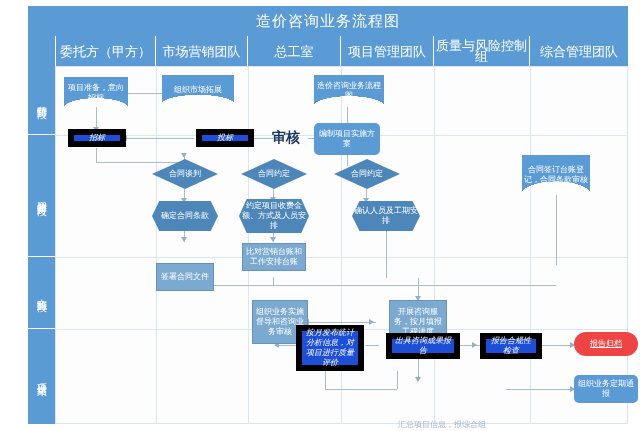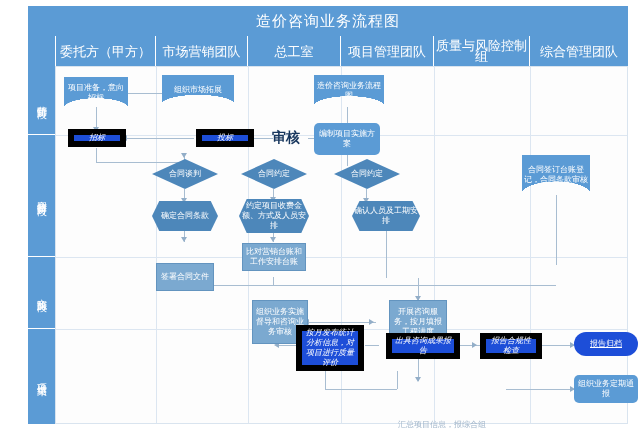--- a/index.html
+++ b/index.html
@@ -40,21 +40,21 @@
     align-items:center;justify-content:center;text-align:center;font-size:8px;line-height:10px;
     padding:1px 2px;}
 
   .rect{background:#1d4ed8;border:6px solid #000000;font-style:italic;}
   .rect-lt{background:#7ba9d0;border:1px solid #6394bf;}
   .hex{background:#4d87ba;clip-path:polygon(11% 0,89% 0,100% 50%,89% 100%,11% 100%,0 50%);border:none;}
   .diamond{background:#4d87ba;clip-path:polygon(50% 0,100% 50%,50% 100%,0 50%);border:none;}
   .doc{background:#5b9bd5;
     -webkit-mask-image:radial-gradient(ellipse 52% 34% at 50% 100%,transparent 99%,#000 100%);
     mask-image:radial-gradient(ellipse 52% 34% at 50% 100%,transparent 99%,#000 100%);}
-  .pill{background:#1d4ed8;border-radius:999px;text-decoration:underline;}
+  .pill{background:#ef4444;border-radius:999px;text-decoration:underline;}
   .rrect{background:#5b9bd5;border-radius:5px;}
 
   .plain-label{position:absolute;color:#17365d;font-weight:bold;font-size:14px;
     display:flex;align-items:center;justify-content:center;}
   .note-label{position:absolute;color:#9fb4c9;font-size:8px;white-space:nowrap;}
 
   
   .ln{position:absolute;background:#a8bdd1;}
   .lnh{height:1px;}
   .lnv{width:1px;}

